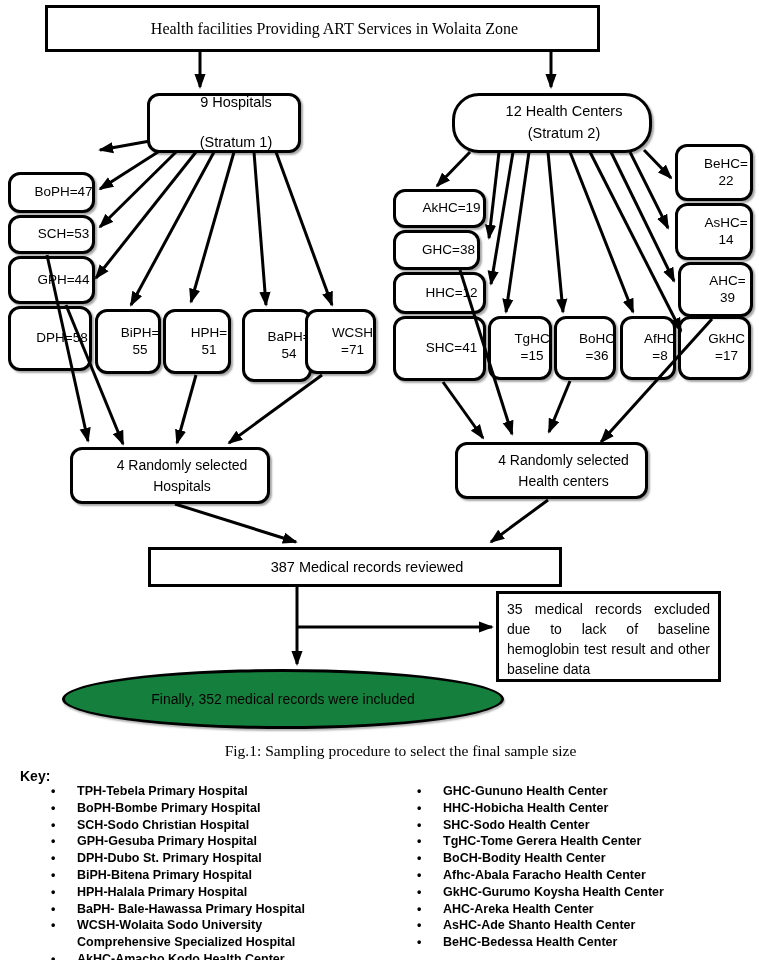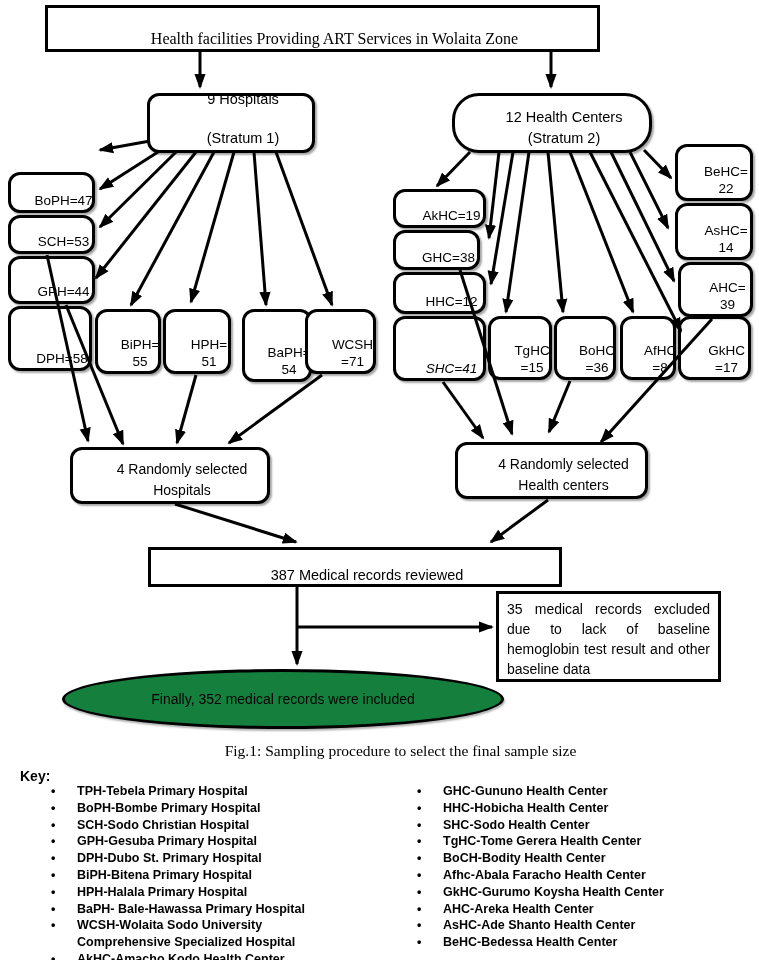--- a/index.html
+++ b/index.html
@@ -3,21 +3,21 @@
 <meta charset="utf-8">
 <style>
   html,body{margin:0;padding:0;background:#ffffff;}
   .stage{
     position:relative;width:759px;height:960px;background:#ffffff;overflow:hidden;
     font-family:"Liberation Sans",sans-serif;color:#000;
   }
   .lines{position:absolute;left:0;top:0;width:759px;height:960px;z-index:3;pointer-events:none;}
   .box{
     position:absolute;box-sizing:border-box;background:#fff;border:3px solid #000;
-    display:flex;flex-direction:column;align-items:center;justify-content:flex-end;
+    display:flex;flex-direction:column;align-items:center;justify-content:center;
     text-align:center;z-index:2;line-height:1.25;padding-left:24px;
   }
   .rounded{border-radius:12px;box-shadow:2px 2px 2px rgba(0,0,0,.35);border-width:3.5px;}
   .small{font-size:13.5px;}
   .serif{font-family:"Liberation Serif",serif;}
   .stratum{font-size:14.5px;line-height:1.5;}
   .sel{font-size:14px;line-height:1.5;}
   .titlebox{font-size:16px;}
   .reviewed{font-size:14.5px;}
   .excluded{
@@ -94,21 +94,21 @@
 
       <line x1="297" y1="587" x2="297" y2="664" marker-end="url(#ah)"></line>
       <line x1="297" y1="627" x2="492" y2="627" marker-end="url(#ah)"></line>
     </g>
   </svg>
 
   <div class="box titlebox serif" style="left:45px;top:5px;width:555px;height:47px;">
     <div>Health facilities Providing ART Services in Wolaita Zone</div>
   </div>
 
-  <div class="box rounded stratum" style="left:147px;top:93px;width:168px;height:60px;gap:18px;">
+  <div class="box rounded stratum" style="left:147px;top:93px;width:154px;height:60px;gap:18px;">
     <div>9 Hospitals</div>
     <div>(Stratum 1)</div>
   </div>
   <div class="box rounded stratum" style="left:452px;top:93px;width:200px;height:60px;border-radius:27px;">
     <div>12 Health Centers</div>
     <div>(Stratum 2)</div>
   </div>
 
   <div class="box rounded small" style="left:8px;top:172px;width:87px;height:41px;">
       <div>BoPH=47</div>
@@ -142,21 +142,21 @@
 
   <div class="box rounded small" style="left:393px;top:189px;width:93px;height:39px;">
       <div>AkHC=19</div>
     </div>
   <div class="box rounded small" style="left:393px;top:230px;width:87px;height:40px;border-radius:12px;">
       <div>GHC=38</div>
     </div>
   <div class="box rounded small" style="left:393px;top:272px;width:93px;height:42px;">
       <div>HHC=12</div>
     </div>
-  <div class="box rounded small" style="left:393px;top:316px;width:93px;height:65px;font-style:italic;">
+  <div class="box rounded small" style="left:393px;top:316px;width:93px;height:65px;">
       <div>SHC=41</div>
     </div>
 
   <div class="box rounded small" style="left:488px;top:316px;width:64px;height:64px;">
     <div>TgHC</div>
     <div>=15</div>
   </div>
   <div class="box rounded small" style="left:554px;top:316px;width:62px;height:64px;">
     <div>BoHC</div>
     <div>=36</div>

